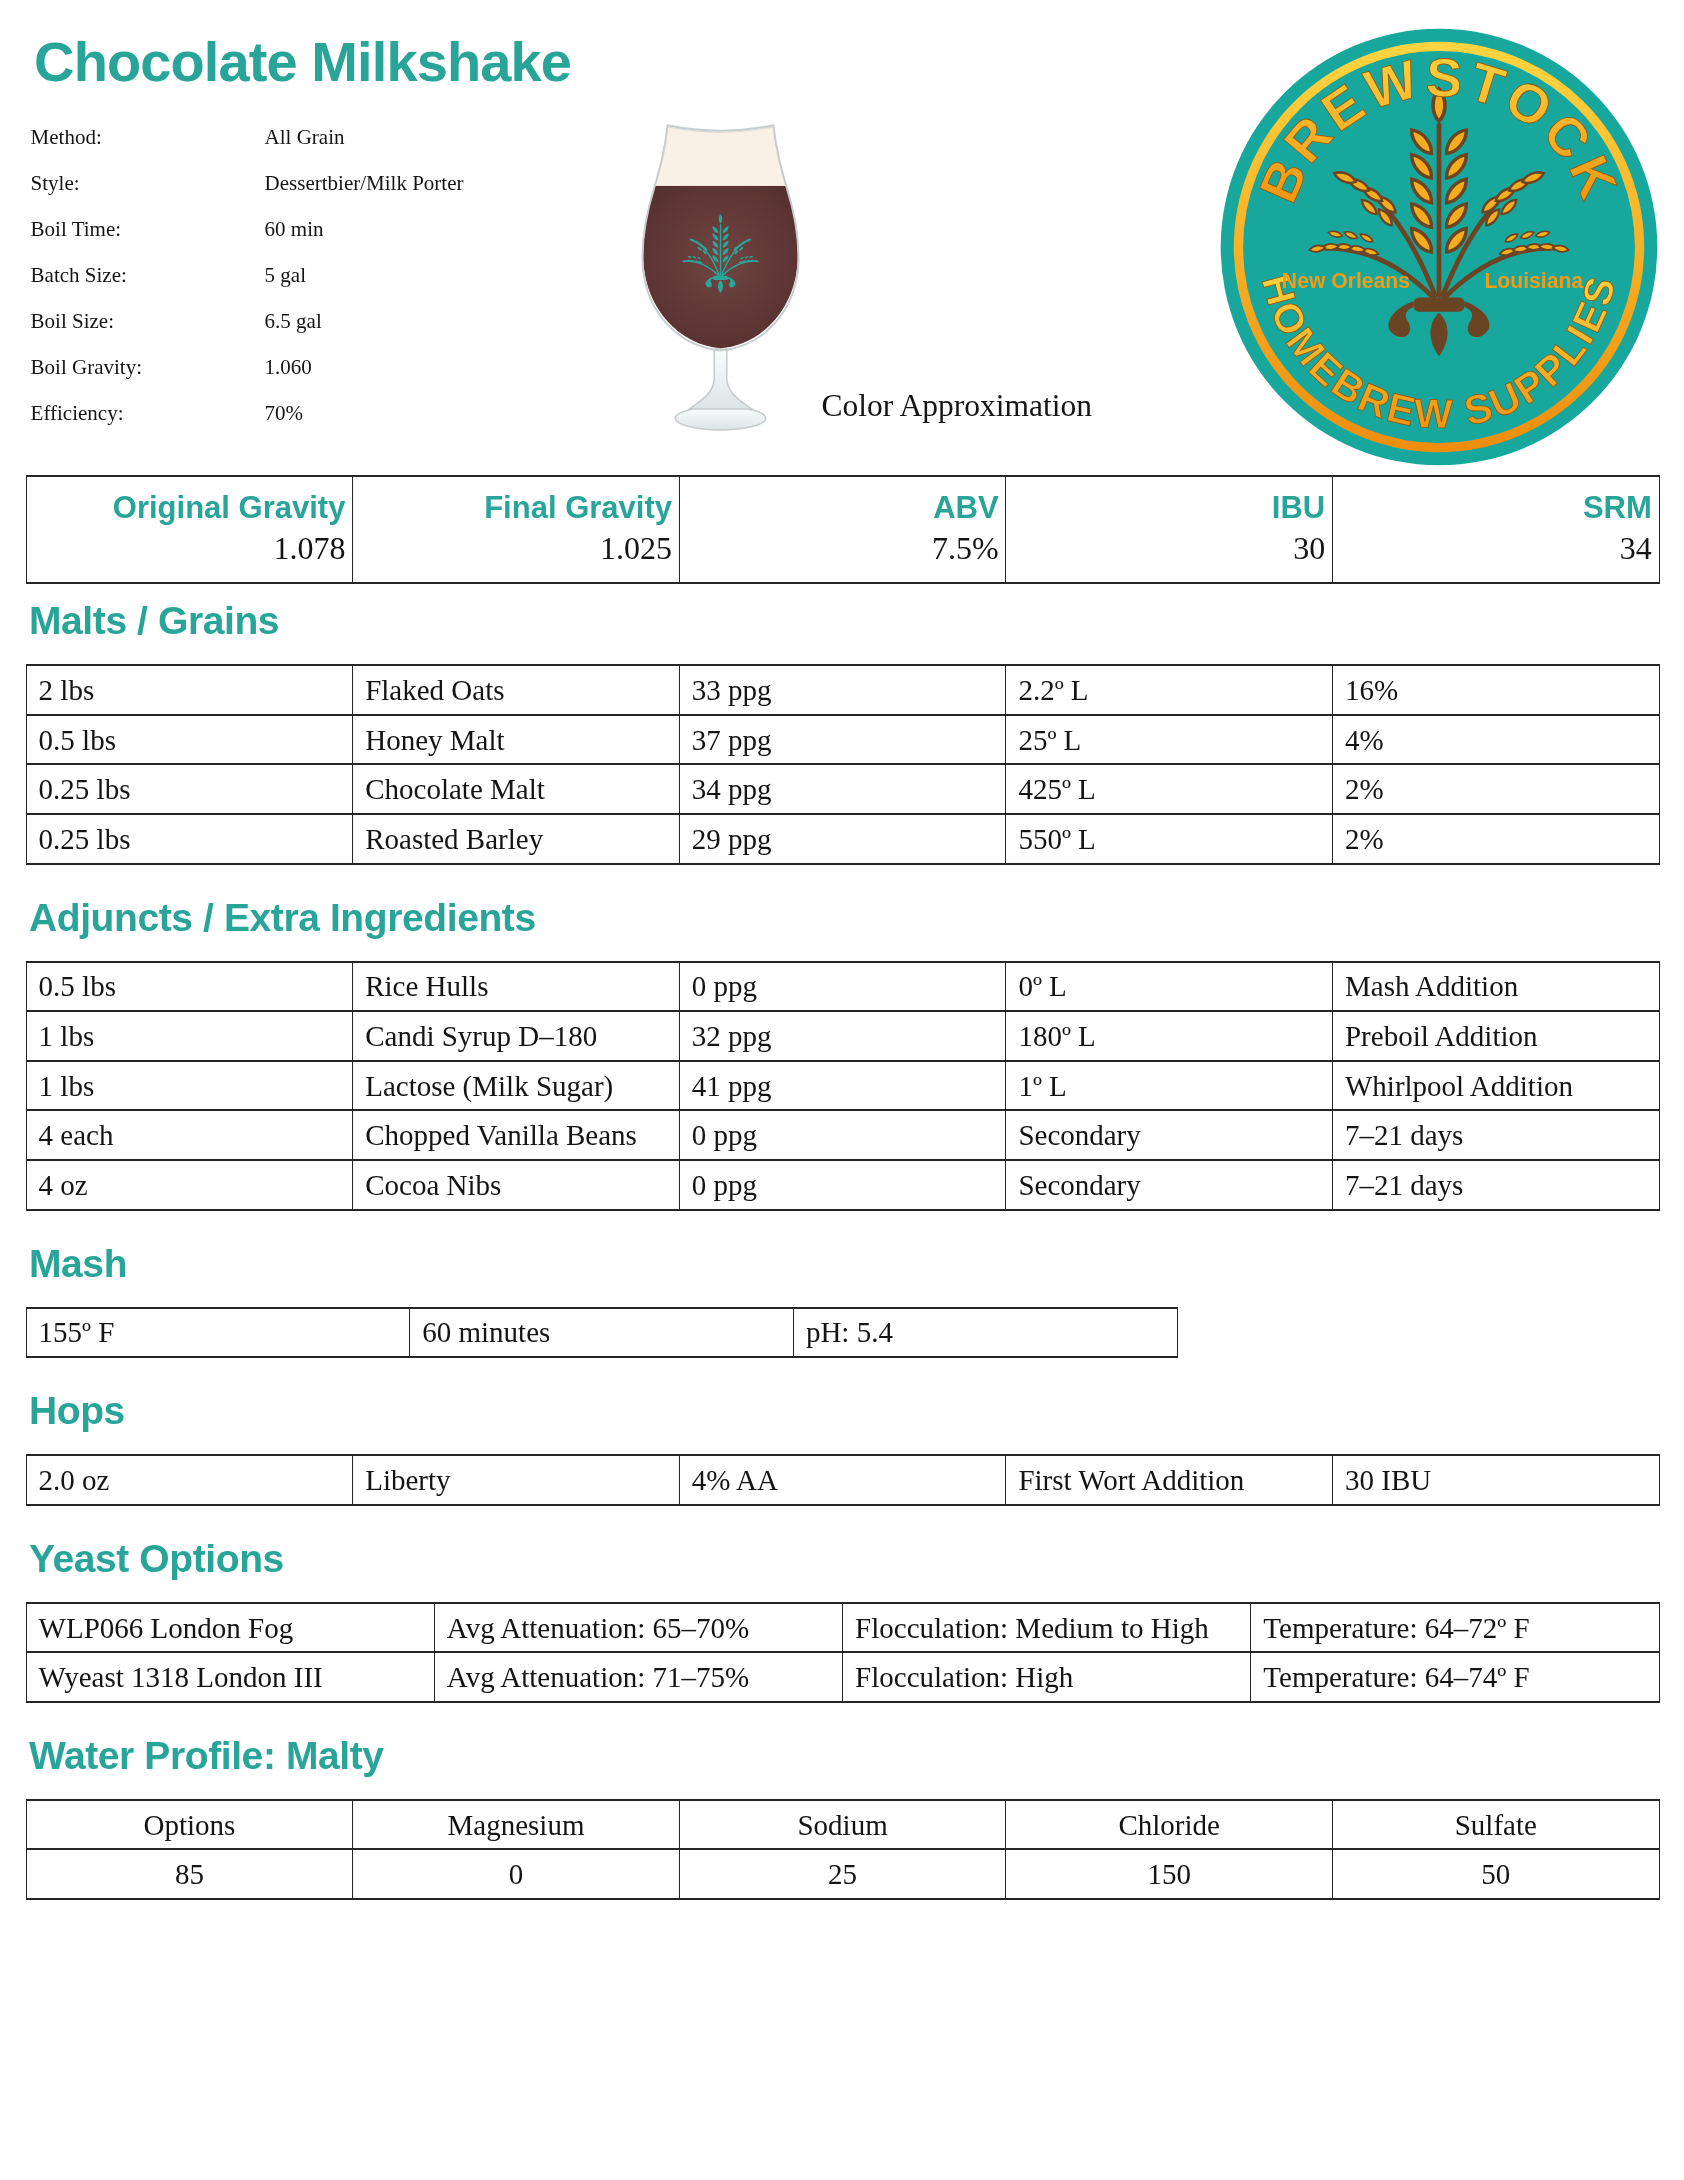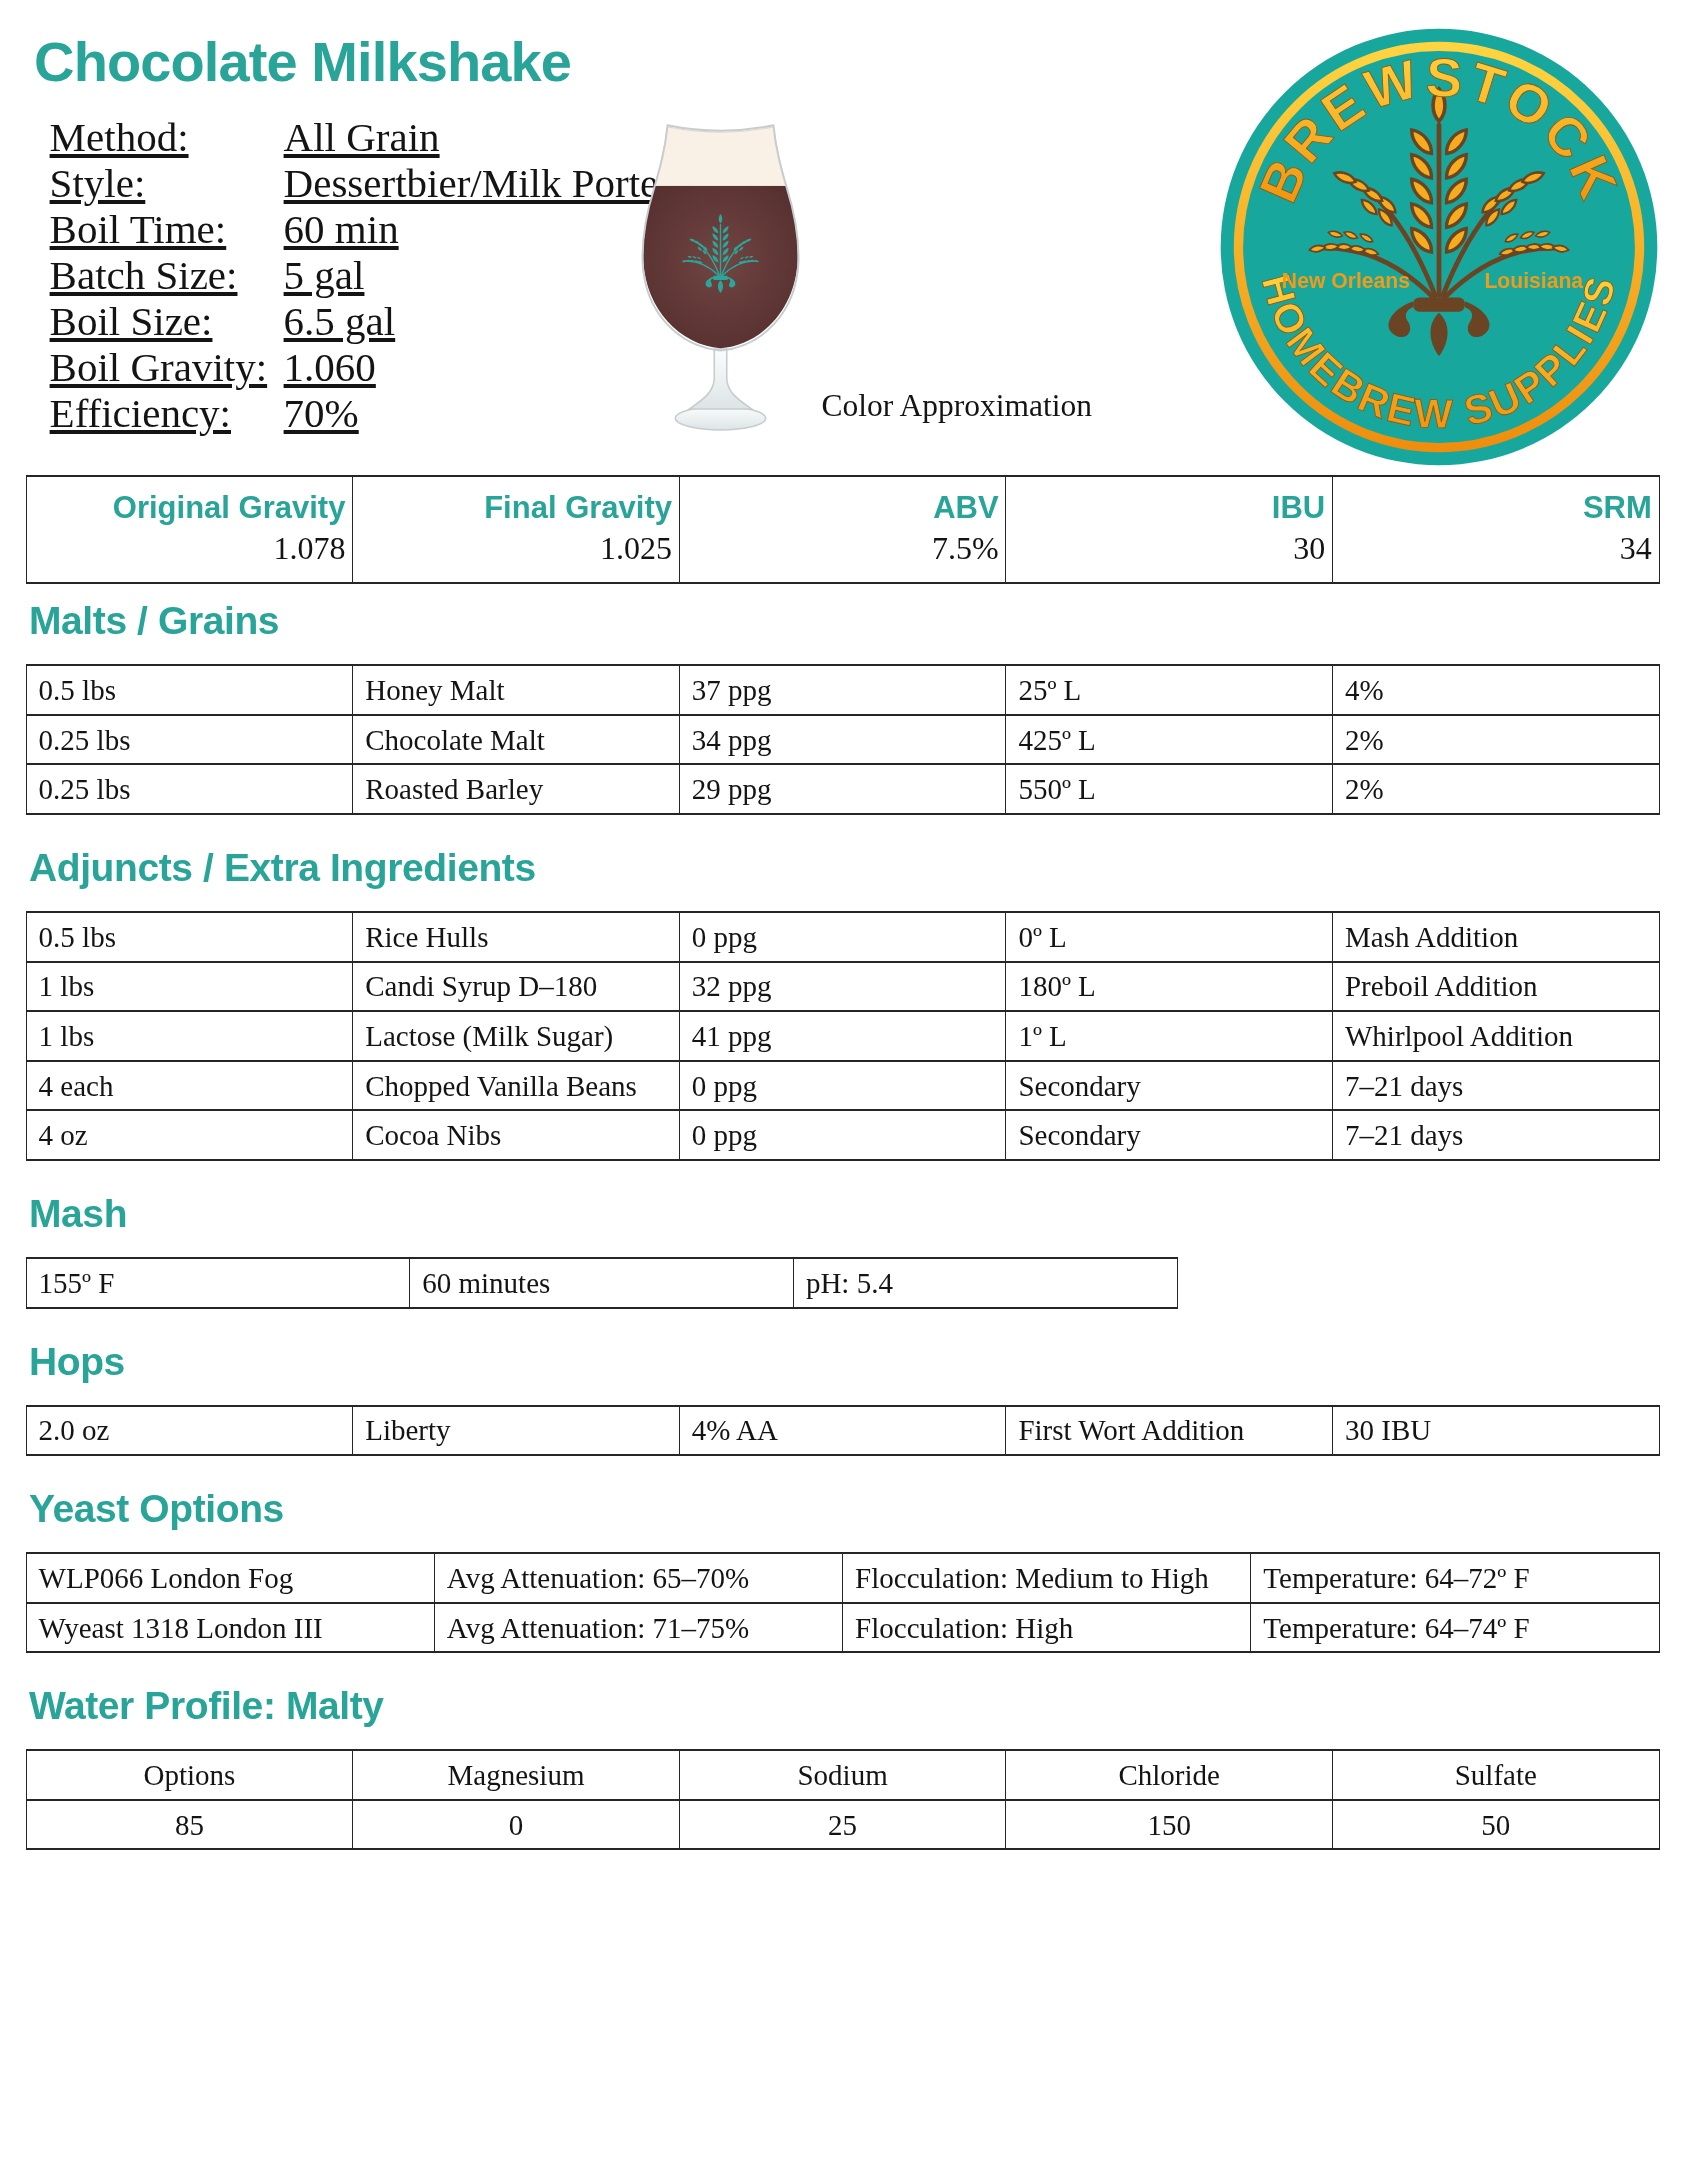--- a/index.html
+++ b/index.html
@@ -7,21 +7,21 @@
   .page{box-sizing:border-box;width:1685px;height:2181px;padding:29px 25.6px 0 25.6px;position:relative;}
 
   
   h1.title{
     font-family:"Liberation Sans",sans-serif;font-weight:700;
     font-size:56px;line-height:65px;margin:0 0 0 8.5px;letter-spacing:-0.9px;
     color:#28a498;
   }
   .header-row{position:relative;height:327px;margin-top:20.4px;}
   .info{display:grid;grid-template-columns:234px auto;align-content:start;
-        font-size:41px;line-height:46px;margin-left:24px;width:562px;text-decoration:underline;}
+        font-size:21px;line-height:46px;margin-left:5px;width:562px;}
   .info .lbl,.info .val{white-space:nowrap;}
   svg.glass{position:absolute;left:601px;top:5.1px;}
   .color-label{position:absolute;left:796px;top:274px;font-size:31.5px;white-space:nowrap;}
   svg.logo{position:absolute;right:0px;top:-87px;}
 
   
   table{border-collapse:collapse;width:1634px;table-layout:fixed;margin:0;}
   td{border:1.7px solid #262626;border-top-width:2.6px;border-bottom-width:2.6px;
      font-size:29px;line-height:34px;padding:6.8px 8.5px 6.8px 12px;vertical-align:middle;
      overflow:hidden;white-space:nowrap;}
@@ -210,20 +210,27 @@
         <div class="stat-value">34</div>
       </td>
     </tr>
   </tbody>
     </table>
 
   <h2 class="section first">Malts / Grains</h2>
   <table class="grid">
     <tbody>
     <tr>
+      <td>2 lbs</td>
+      <td>Flaked Oats</td>
+      <td>33 ppg</td>
+      <td>2.2º L</td>
+      <td>16%</td>
+    </tr>
+    <tr>
       <td>0.5 lbs</td>
       <td>Honey Malt</td>
       <td>37 ppg</td>
       <td>25º L</td>
       <td>4%</td>
     </tr>
     <tr>
       <td>0.25 lbs</td>
       <td>Chocolate Malt</td>
       <td>34 ppg</td>

